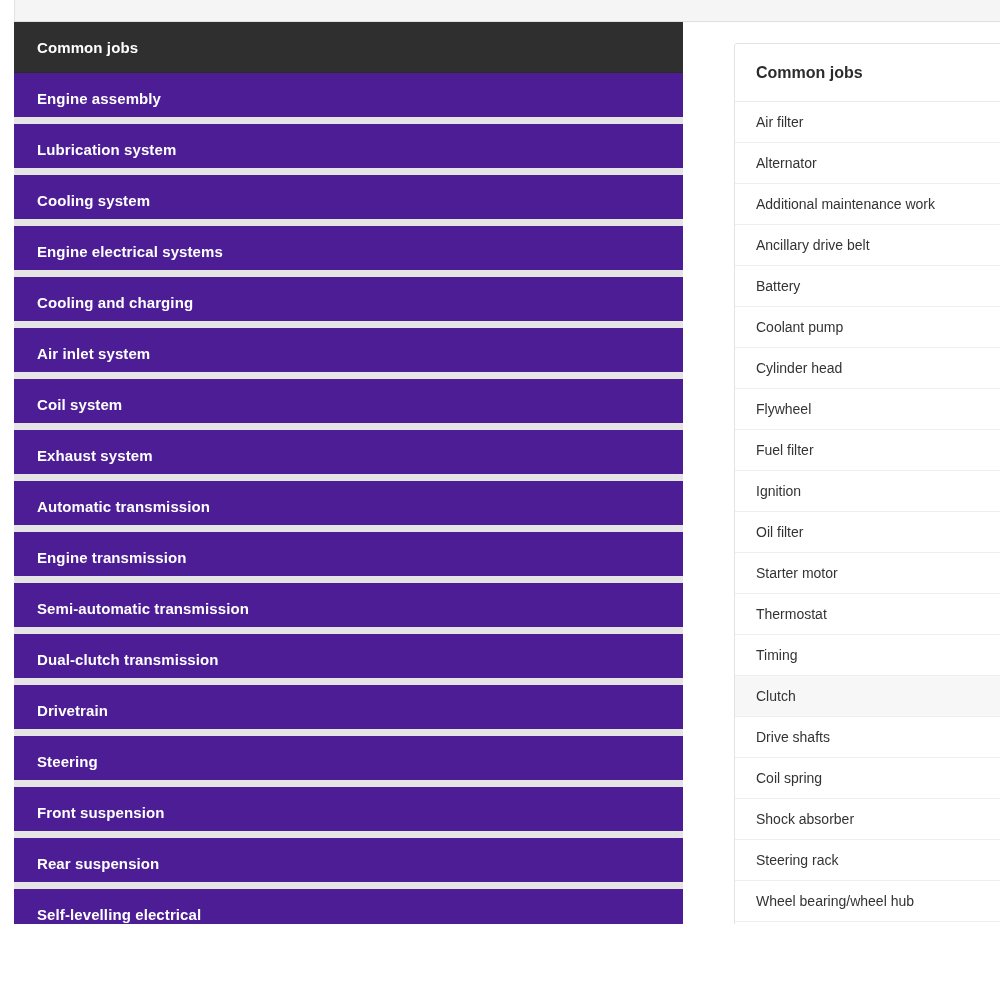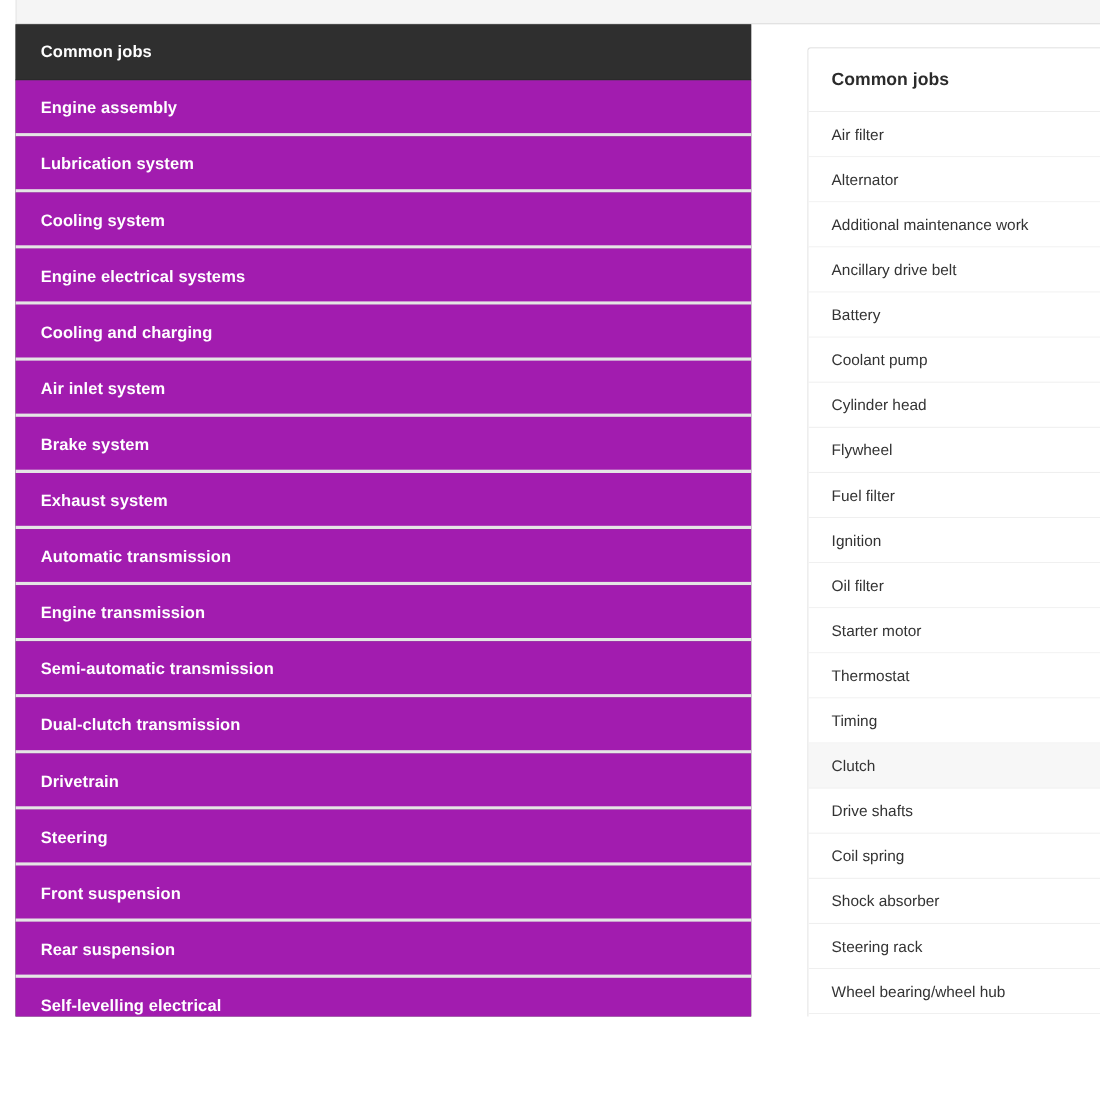--- a/index.html
+++ b/index.html
@@ -63,22 +63,22 @@
   .side-item {
     position: relative;
     height: 51px;
     line-height: 51px;
     padding-left: 23px;
     box-sizing: border-box;
     color: #ffffff;
     font-size: 15px;
     font-weight: bold;
     letter-spacing: .1px;
-    background: #a21caf;
-    border-bottom: 3px solid #e5e5e5;
+    background: #4c1d95;
+    border-bottom: 7px solid #e5e5e5;
     white-space: nowrap;
     overflow: hidden;
     text-overflow: ellipsis;
   }
   .side-item.active {
     background: #2f2f2f;
     border-bottom: 1px solid #2a2a2a;
   }
 
   
@@ -133,21 +133,21 @@
   <div class="left-white-gutter"></div>
 
   <nav class="sidebar" id="sidebar">
       <div class="side-item active">Common jobs</div>
       <div class="side-item">Engine assembly</div>
       <div class="side-item">Lubrication system</div>
       <div class="side-item">Cooling system</div>
       <div class="side-item">Engine electrical systems</div>
       <div class="side-item">Cooling and charging</div>
       <div class="side-item">Air inlet system</div>
-      <div class="side-item">Brake system</div>
+      <div class="side-item">Coil system</div>
       <div class="side-item">Exhaust system</div>
       <div class="side-item">Automatic transmission</div>
       <div class="side-item">Engine transmission</div>
       <div class="side-item">Semi-automatic transmission</div>
       <div class="side-item">Dual-clutch transmission</div>
       <div class="side-item">Drivetrain</div>
       <div class="side-item">Steering</div>
       <div class="side-item">Front suspension</div>
       <div class="side-item">Rear suspension</div>
       <div class="side-item">Self-levelling electrical</div>

